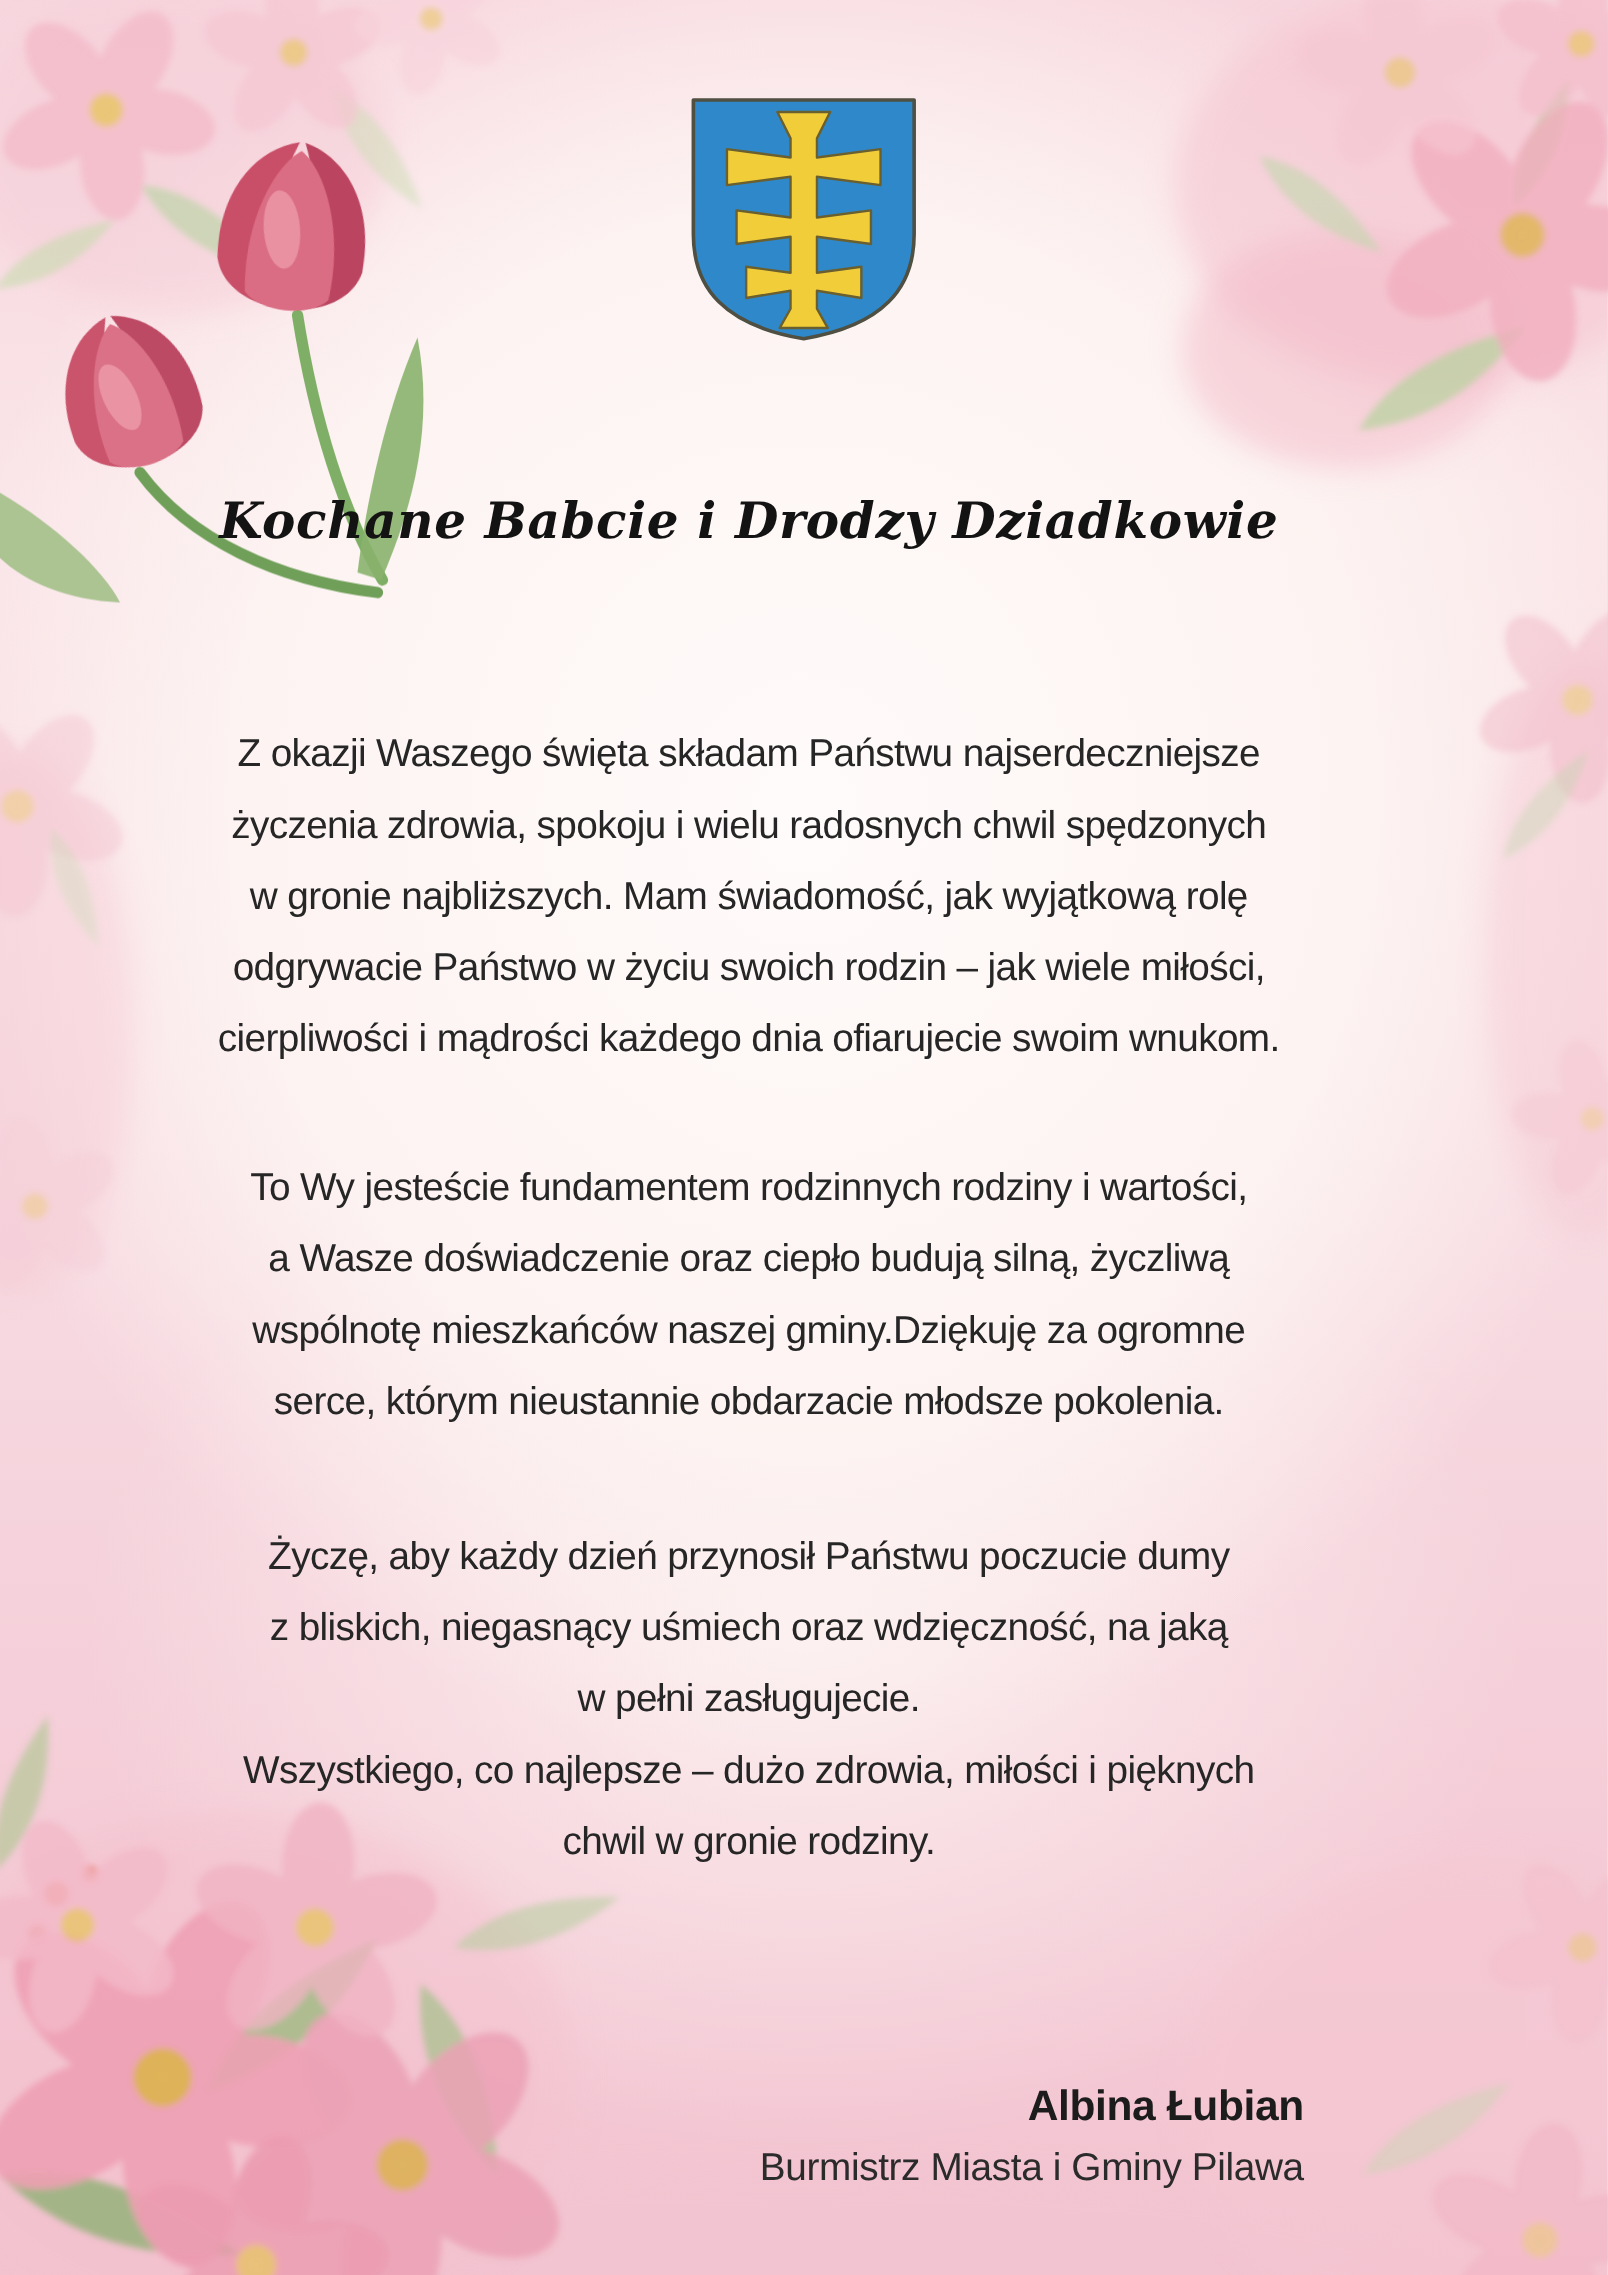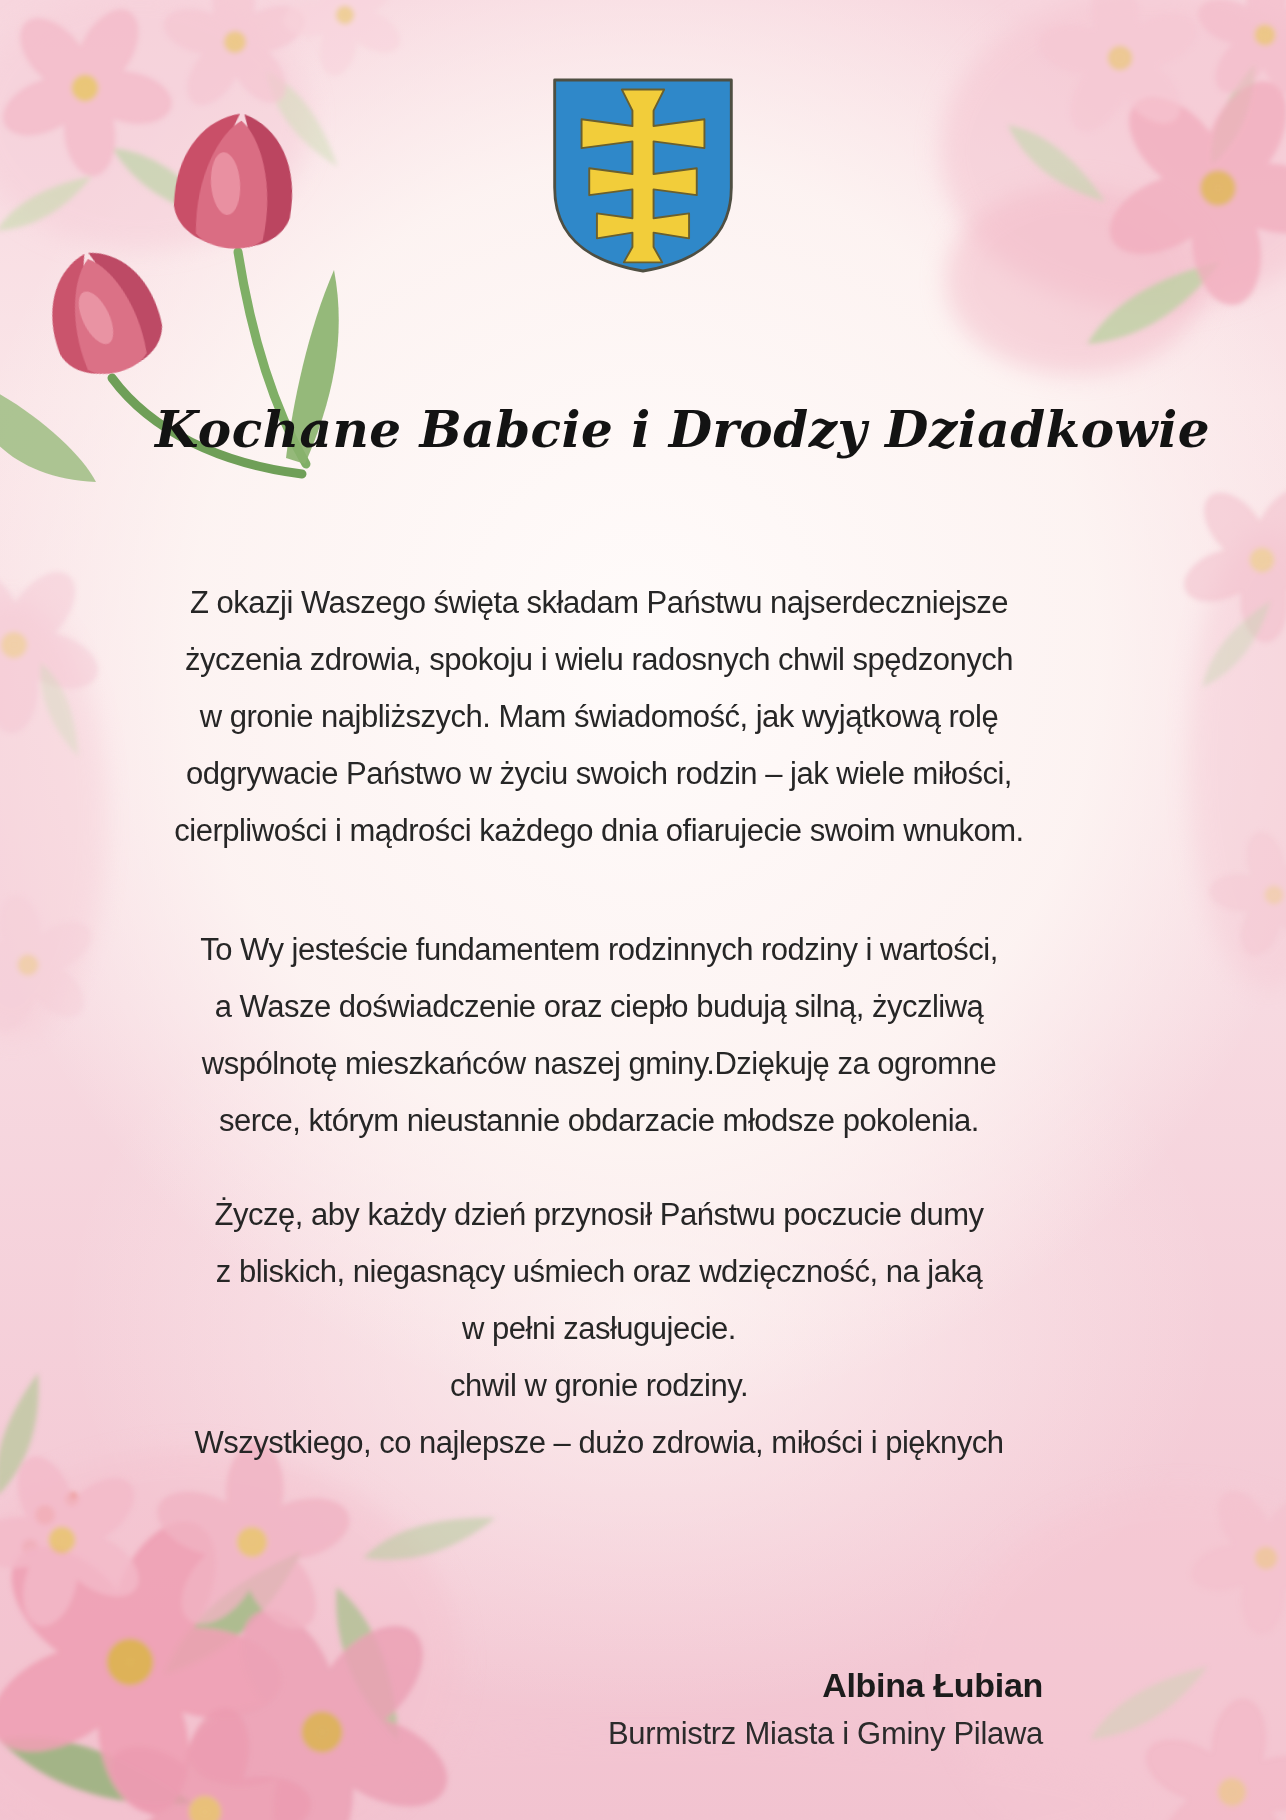--- a/index.html
+++ b/index.html
@@ -21,33 +21,33 @@
   }
   .content{
     position:absolute;left:155px;right:243px;top:0;height:100%;
     color:#262626;
   }
   .doc-title{
     position:absolute;top:366px;left:0;right:0;
     text-align:center;
     font-family:"DejaVu Serif", serif;
     font-style:italic;font-weight:700;
-    font-size:50px;line-height:1.2;
+    font-size:40px;line-height:1.2;
     color:#131313;
     letter-spacing:.5px;
     white-space:nowrap;
   }
   .para{position:absolute;left:0;right:0;text-align:center;}
   .para .line{
     font-size:31px;line-height:57px;letter-spacing:-.5px;
     white-space:nowrap;color:#262626;
   }
   .para-1{top:574px;}
   .para-2{top:921px;}
-  .para-3{top:1186px;}
+  .para-3{top:1216px;}
   .closing{
     position:absolute;top:1534px;left:0;right:0;
     text-align:right;font-size:31px;line-height:44px;
     letter-spacing:-.3px;color:#2b2b2b;
   }
   .signature{
     position:absolute;top:1659px;left:0;right:0;text-align:right;
   }
   .signature .sig-name{
     font-weight:700;font-size:34px;line-height:52px;color:#1c1c1c;letter-spacing:-.3px;
@@ -185,22 +185,22 @@
       <div class="line">To Wy jesteście fundamentem rodzinnych rodziny i wartości,</div>
       <div class="line">a Wasze doświadczenie oraz ciepło budują silną, życzliwą</div>
       <div class="line">wspólnotę mieszkańców naszej gminy.Dziękuję za ogromne</div>
       <div class="line">serce, którym nieustannie obdarzacie młodsze pokolenia.</div>
     </div>
 
     <div class="para para-3">
       <div class="line">Życzę, aby każdy dzień przynosił Państwu poczucie dumy</div>
       <div class="line">z bliskich, niegasnący uśmiech oraz wdzięczność, na jaką</div>
       <div class="line">w pełni zasługujecie.</div>
+      <div class="line">Wszystkiego, co najlepsze – dużo zdrowia, miłości i pięknych</div>
       <div class="line">chwil w gronie rodziny.</div>
-      <div class="line">Wszystkiego, co najlepsze – dużo zdrowia, miłości i pięknych</div>
     </div>
 
 
     <div class="signature">
       <div class="sig-name">Albina Łubian</div>
       <div class="sig-role">Burmistrz Miasta i Gminy Pilawa</div>
     </div>
 
   </div>
 </div>

